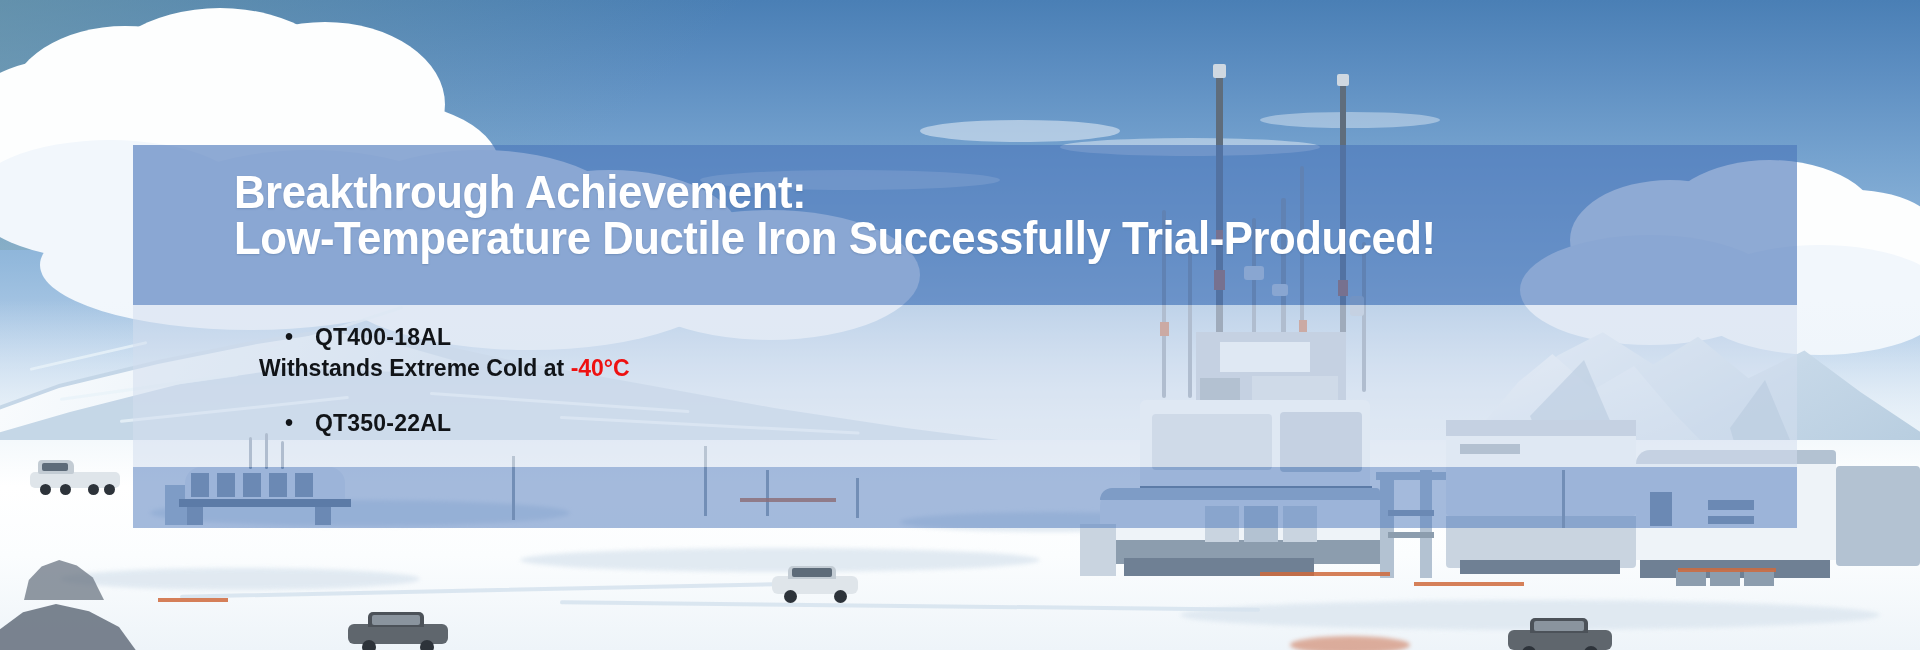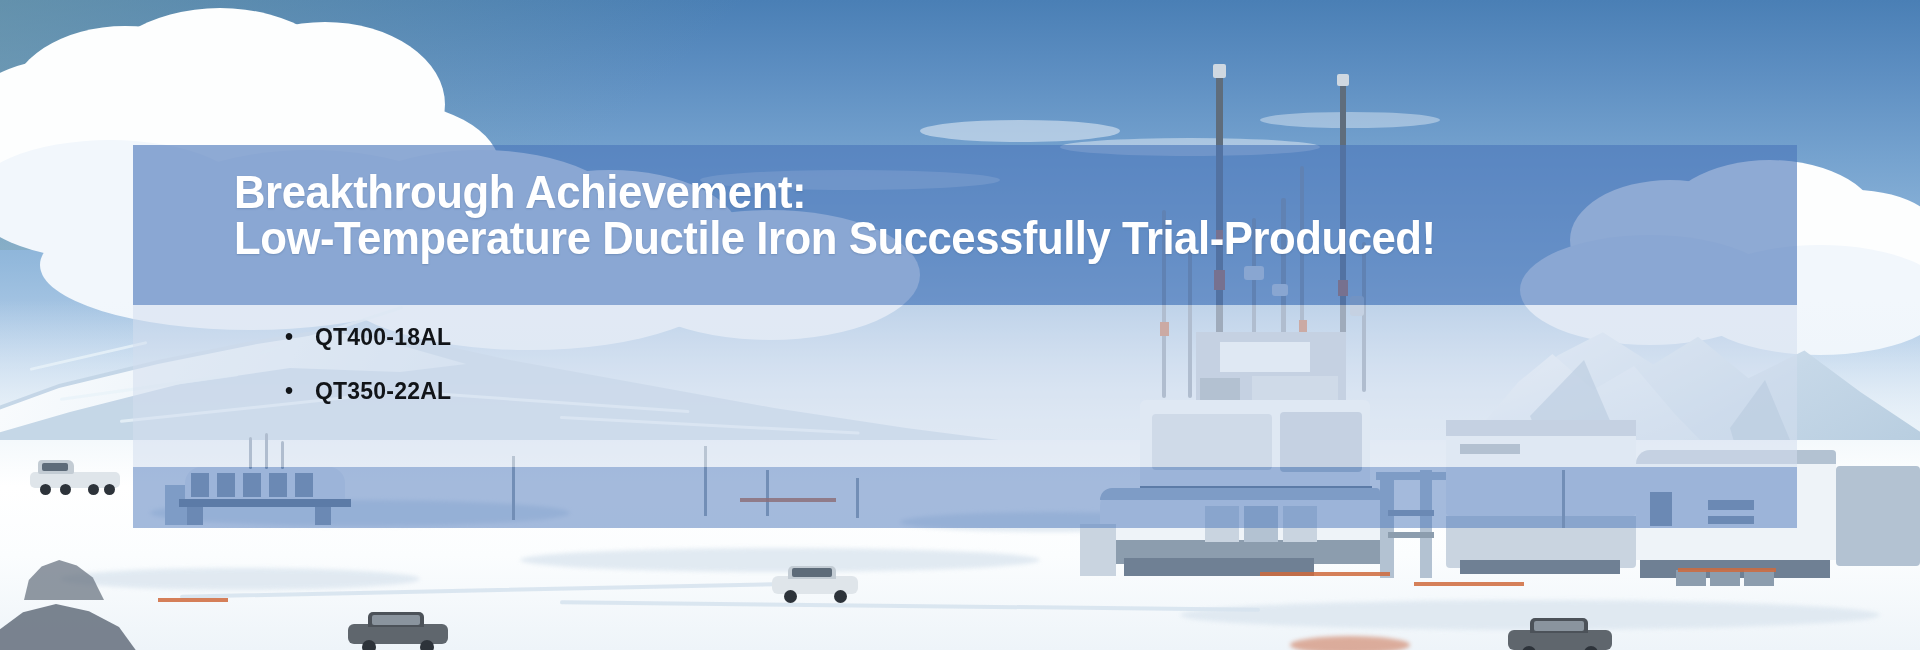--- a/index.html
+++ b/index.html
@@ -394,20 +394,21 @@
       <div class="title-line">Low-Temperature Ductile Iron Successfully Trial-Produced!</div>
     </div>
 
     <div class="bullets">
 
       <div class="bul-group">
         <div class="bul-row">
           <span class="bul-dot">•</span>
           <span class="bul-code">QT400-18AL</span>
         </div>
+        <div class="bul-desc"><span>Withstands Extreme Cold at </span><span class="temp">-40°C</span></div>
       </div>
 
       <div class="bul-group">
         <div class="bul-row">
           <span class="bul-dot">•</span>
           <span class="bul-code">QT350-22AL</span>
         </div>
       </div>
 
     </div>

